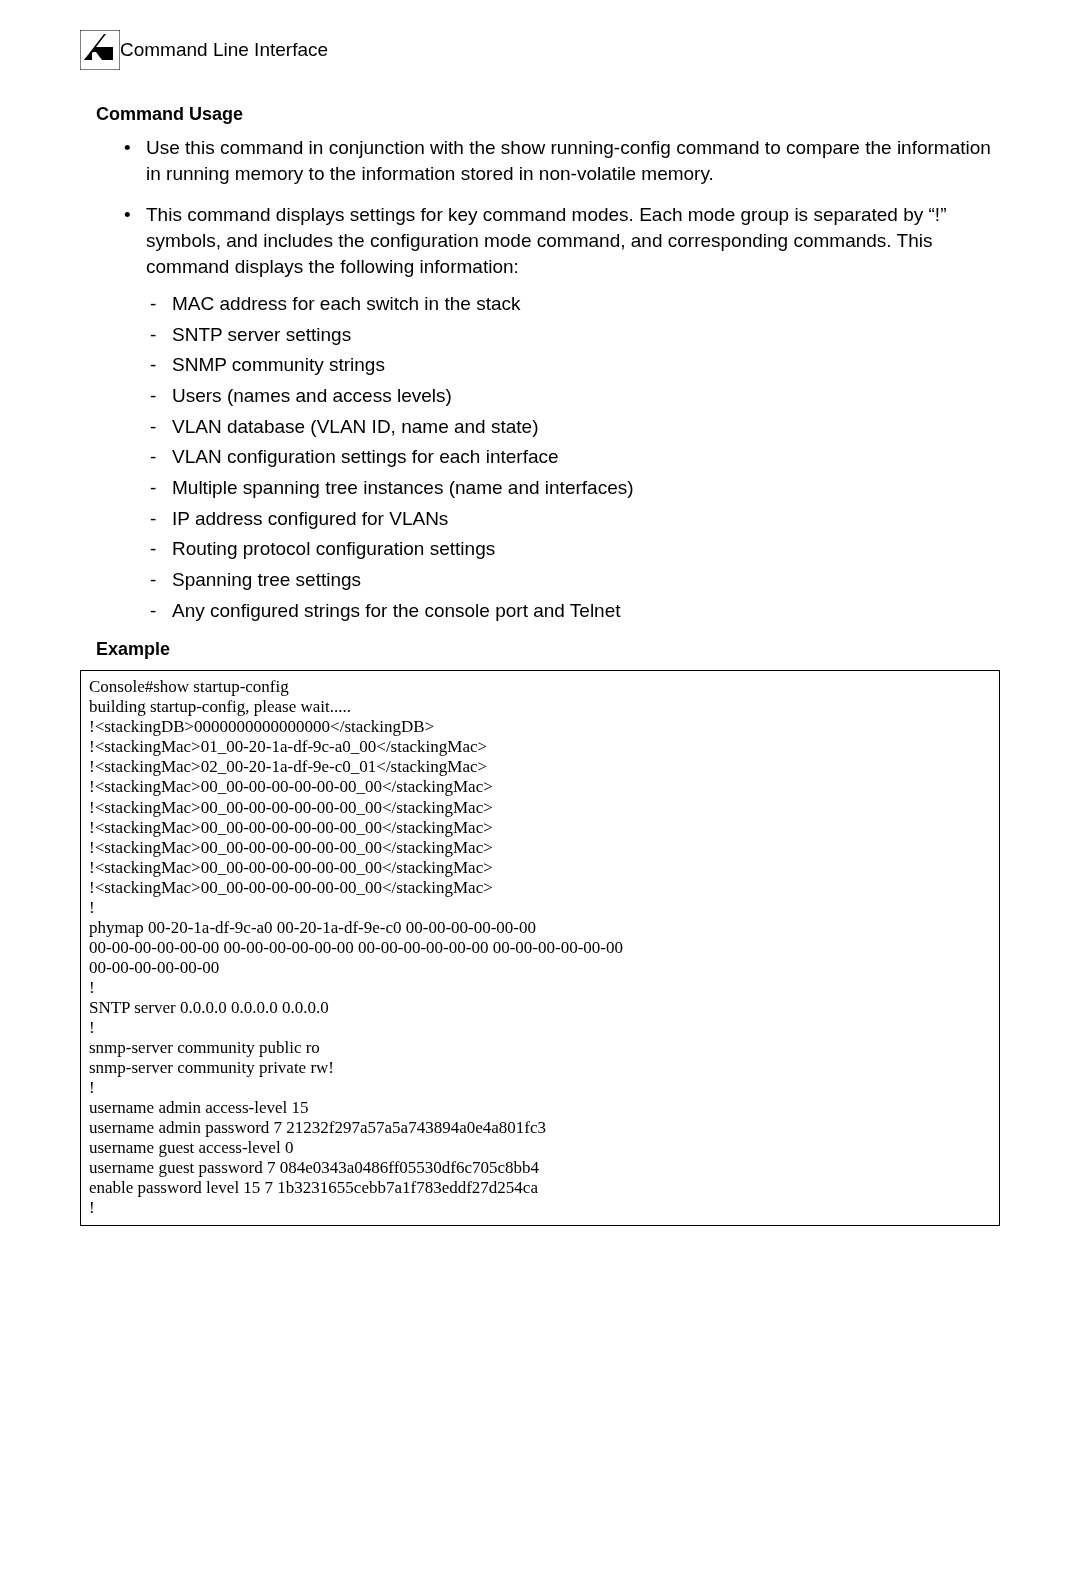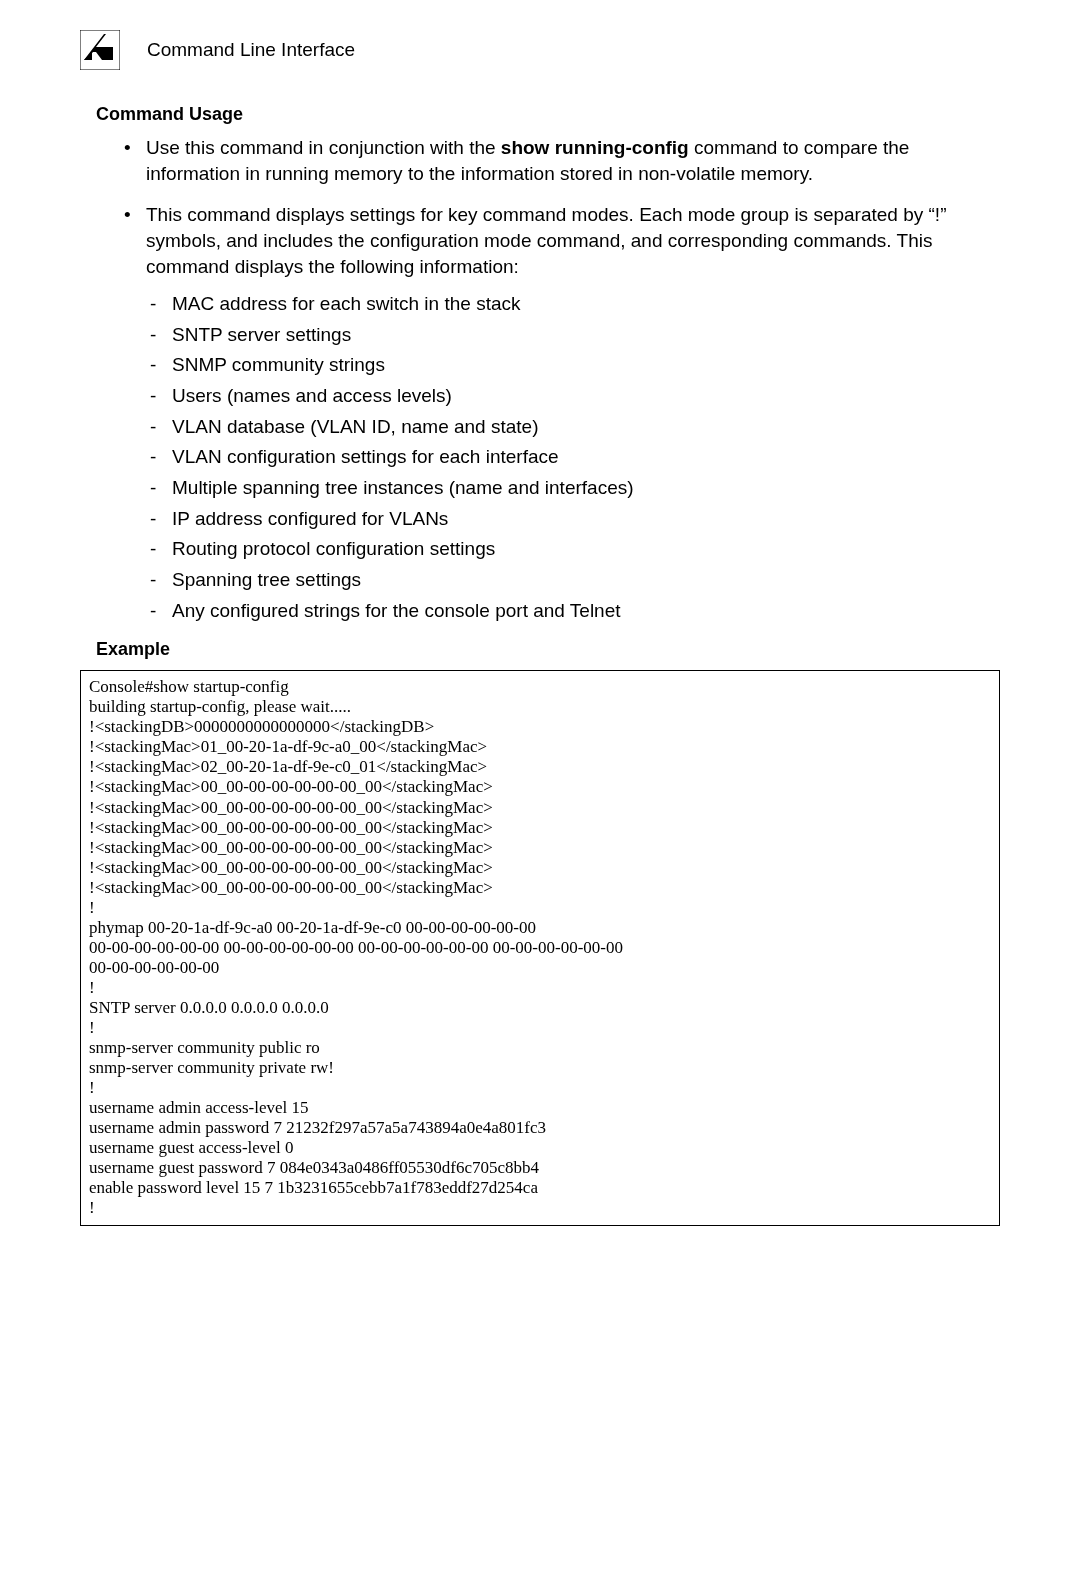--- a/index.html
+++ b/index.html
@@ -10,21 +10,21 @@
     color: #000;
     width: 1080px;
   }
   .page {
     padding: 30px 80px 40px 80px;
     box-sizing: border-box;
   }
   .header-row {
     display: flex;
     align-items: center;
-    gap: 27px;
+    gap: 0;
     margin-bottom: 34px;
   }
   .chapter-icon {
     width: 40px;
     height: 40px;
     position: relative;
   }
   .chapter-icon svg {
     width: 40px;
     height: 40px;
@@ -65,21 +65,21 @@
     margin-bottom: 5px;
     font-size: 19px;
     line-height: 1.35;
   }
   ul.dashes > li::before {
     content: "-";
     position: absolute;
     left: -22px;
     top: 0;
   }
-  .bold { font-weight: 700; }
+  .bold { font-weight: 400; }
   .example-box {
     border: 1px solid #000;
     padding: 6px 8px;
     margin-top: 6px;
     font-family: Liberation Serif, serif;
     font-size: 17px;
     line-height: 1.18;
     white-space: pre;
     overflow: hidden;
   }

